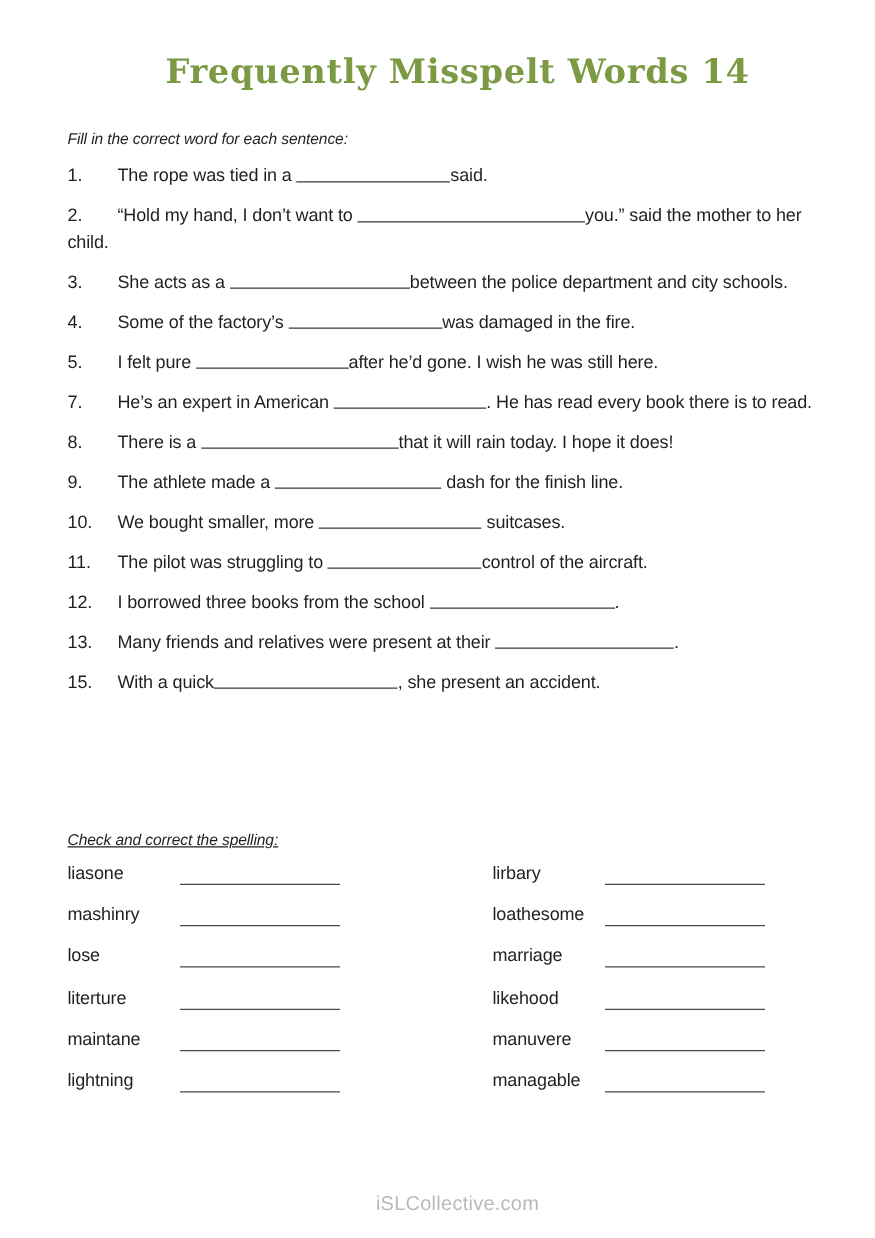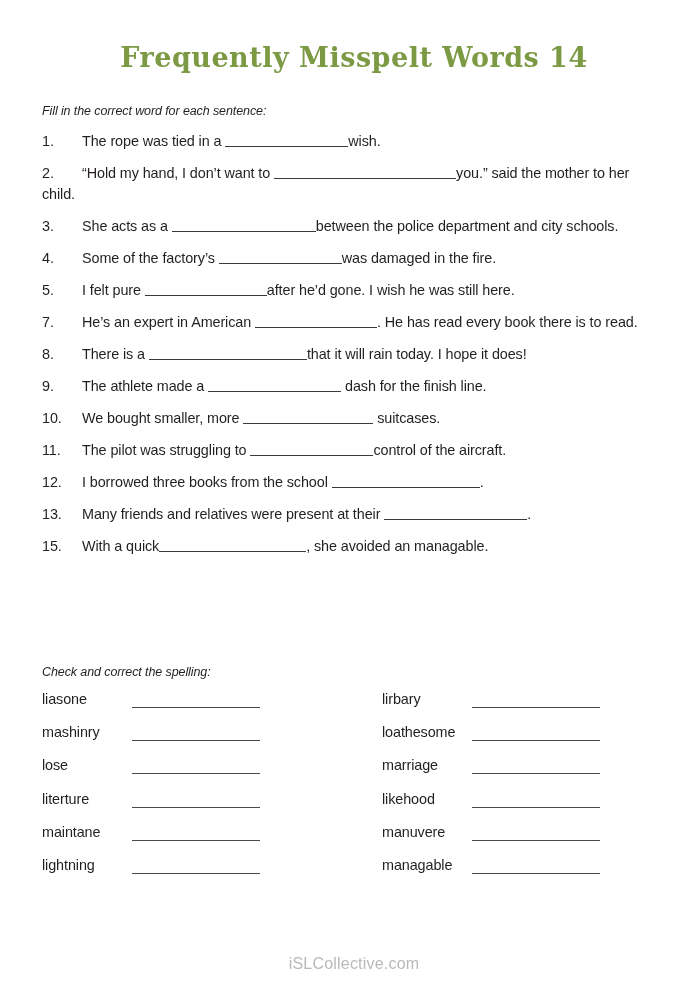--- a/index.html
+++ b/index.html
@@ -11,21 +11,21 @@
     width: 700px;
     height: 990px;
     position: relative;
     font-family: "Liberation Sans", sans-serif;
     color: #231f20;
     overflow: hidden;
   }
 
   .sheet {
     position: absolute;
-    left: 4px; top: 0;
+    left: 16px; top: 0;
     width: 636px;
     height: 990px;
     background: #ffffff;
   }
 
   
   .title {
     position: absolute;
     left: 0;
     top: 42px;
@@ -42,21 +42,21 @@
   
   .instruction {
     position: absolute;
     left: 38px;
     font-style: italic;
     font-size: 12.5px;
     color: #231f20;
     letter-spacing: -0.1px;
   }
   #instr-1 { top: 104px; }
-  #instr-2 { top: 665px; }
+  #instr-2 { top: 665px; text-decoration: underline; }
 
   
   .questions {
     position: absolute;
     left: 38px;
     top: 131px;
     width: 610px;
   }
   .q-item {
     position: relative;
@@ -134,33 +134,33 @@
 </head>
 <body>
 
 <div class="sheet">
 
   <div class="title">Frequently Misspelt Words 14</div>
 
   <div class="instruction" id="instr-1">Fill in the correct word for each sentence:</div>
 
   <div class="questions" id="questions-list">
-      <div class="q-item"><span class="q-num">1.</span><span class="q-text">The rope was tied in a </span><span class="blank" style="width: 123px;"></span><span class="q-text">wish.</span></div>
+      <div class="q-item"><span class="q-num">1.</span><span class="q-text">The rope was tied in a </span><span class="blank" style="width: 123px;"></span><span class="q-text">said.</span></div>
       <div class="q-item"><span class="q-num">2.</span><span class="q-text">“Hold my hand, I don’t want to </span><span class="blank" style="width: 182px;"></span><span class="q-text">you.” said the mother to her child.</span></div>
       <div class="q-item"><span class="q-num">3.</span><span class="q-text">She acts as a </span><span class="blank" style="width: 144px;"></span><span class="q-text">between the police department and city schools.</span></div>
       <div class="q-item"><span class="q-num">4.</span><span class="q-text">Some of the factory’s </span><span class="blank" style="width: 123px;"></span><span class="q-text">was damaged in the fire.</span></div>
       <div class="q-item"><span class="q-num">5.</span><span class="q-text">I felt pure </span><span class="blank" style="width: 122px;"></span><span class="q-text">after he’d gone. I wish he was still here.</span></div>
       <div class="q-item"><span class="q-num">7.</span><span class="q-text">He’s an expert in American </span><span class="blank" style="width: 122px;"></span><span class="q-text">. He has read every book there is to read.</span></div>
       <div class="q-item"><span class="q-num">8.</span><span class="q-text">There is a </span><span class="blank" style="width: 158px;"></span><span class="q-text">that it will rain today. I hope it does!</span></div>
       <div class="q-item"><span class="q-num">9.</span><span class="q-text">The athlete made a </span><span class="blank" style="width: 133px;"></span><span class="q-text"> dash for the finish line.</span></div>
       <div class="q-item"><span class="q-num">10.</span><span class="q-text">We bought smaller, more </span><span class="blank" style="width: 130px;"></span><span class="q-text"> suitcases.</span></div>
       <div class="q-item"><span class="q-num">11.</span><span class="q-text">The pilot was struggling to </span><span class="blank" style="width: 123px;"></span><span class="q-text">control of the aircraft.</span></div>
       <div class="q-item"><span class="q-num">12.</span><span class="q-text">I borrowed three books from the school </span><span class="blank" style="width: 148px;"></span><span class="q-text">.</span></div>
       <div class="q-item"><span class="q-num">13.</span><span class="q-text">Many friends and relatives were present at their </span><span class="blank" style="width: 143px;"></span><span class="q-text">.</span></div>
-      <div class="q-item"><span class="q-num">15.</span><span class="q-text">With a quick</span><span class="blank" style="width: 147px;"></span><span class="q-text">, she avoided an managable.</span></div>
+      <div class="q-item"><span class="q-num">15.</span><span class="q-text">With a quick</span><span class="blank" style="width: 147px;"></span><span class="q-text">, she present an accident.</span></div>
     </div>
 
   <div class="instruction" id="instr-2">Check and correct the spelling:</div>
 
   <div class="spelling">
     <div class="sp-col left" id="sp-col-left">
         <div class="sp-row">
           <span class="sp-word">liasone</span>
           <span class="sp-line"></span>
         </div>

